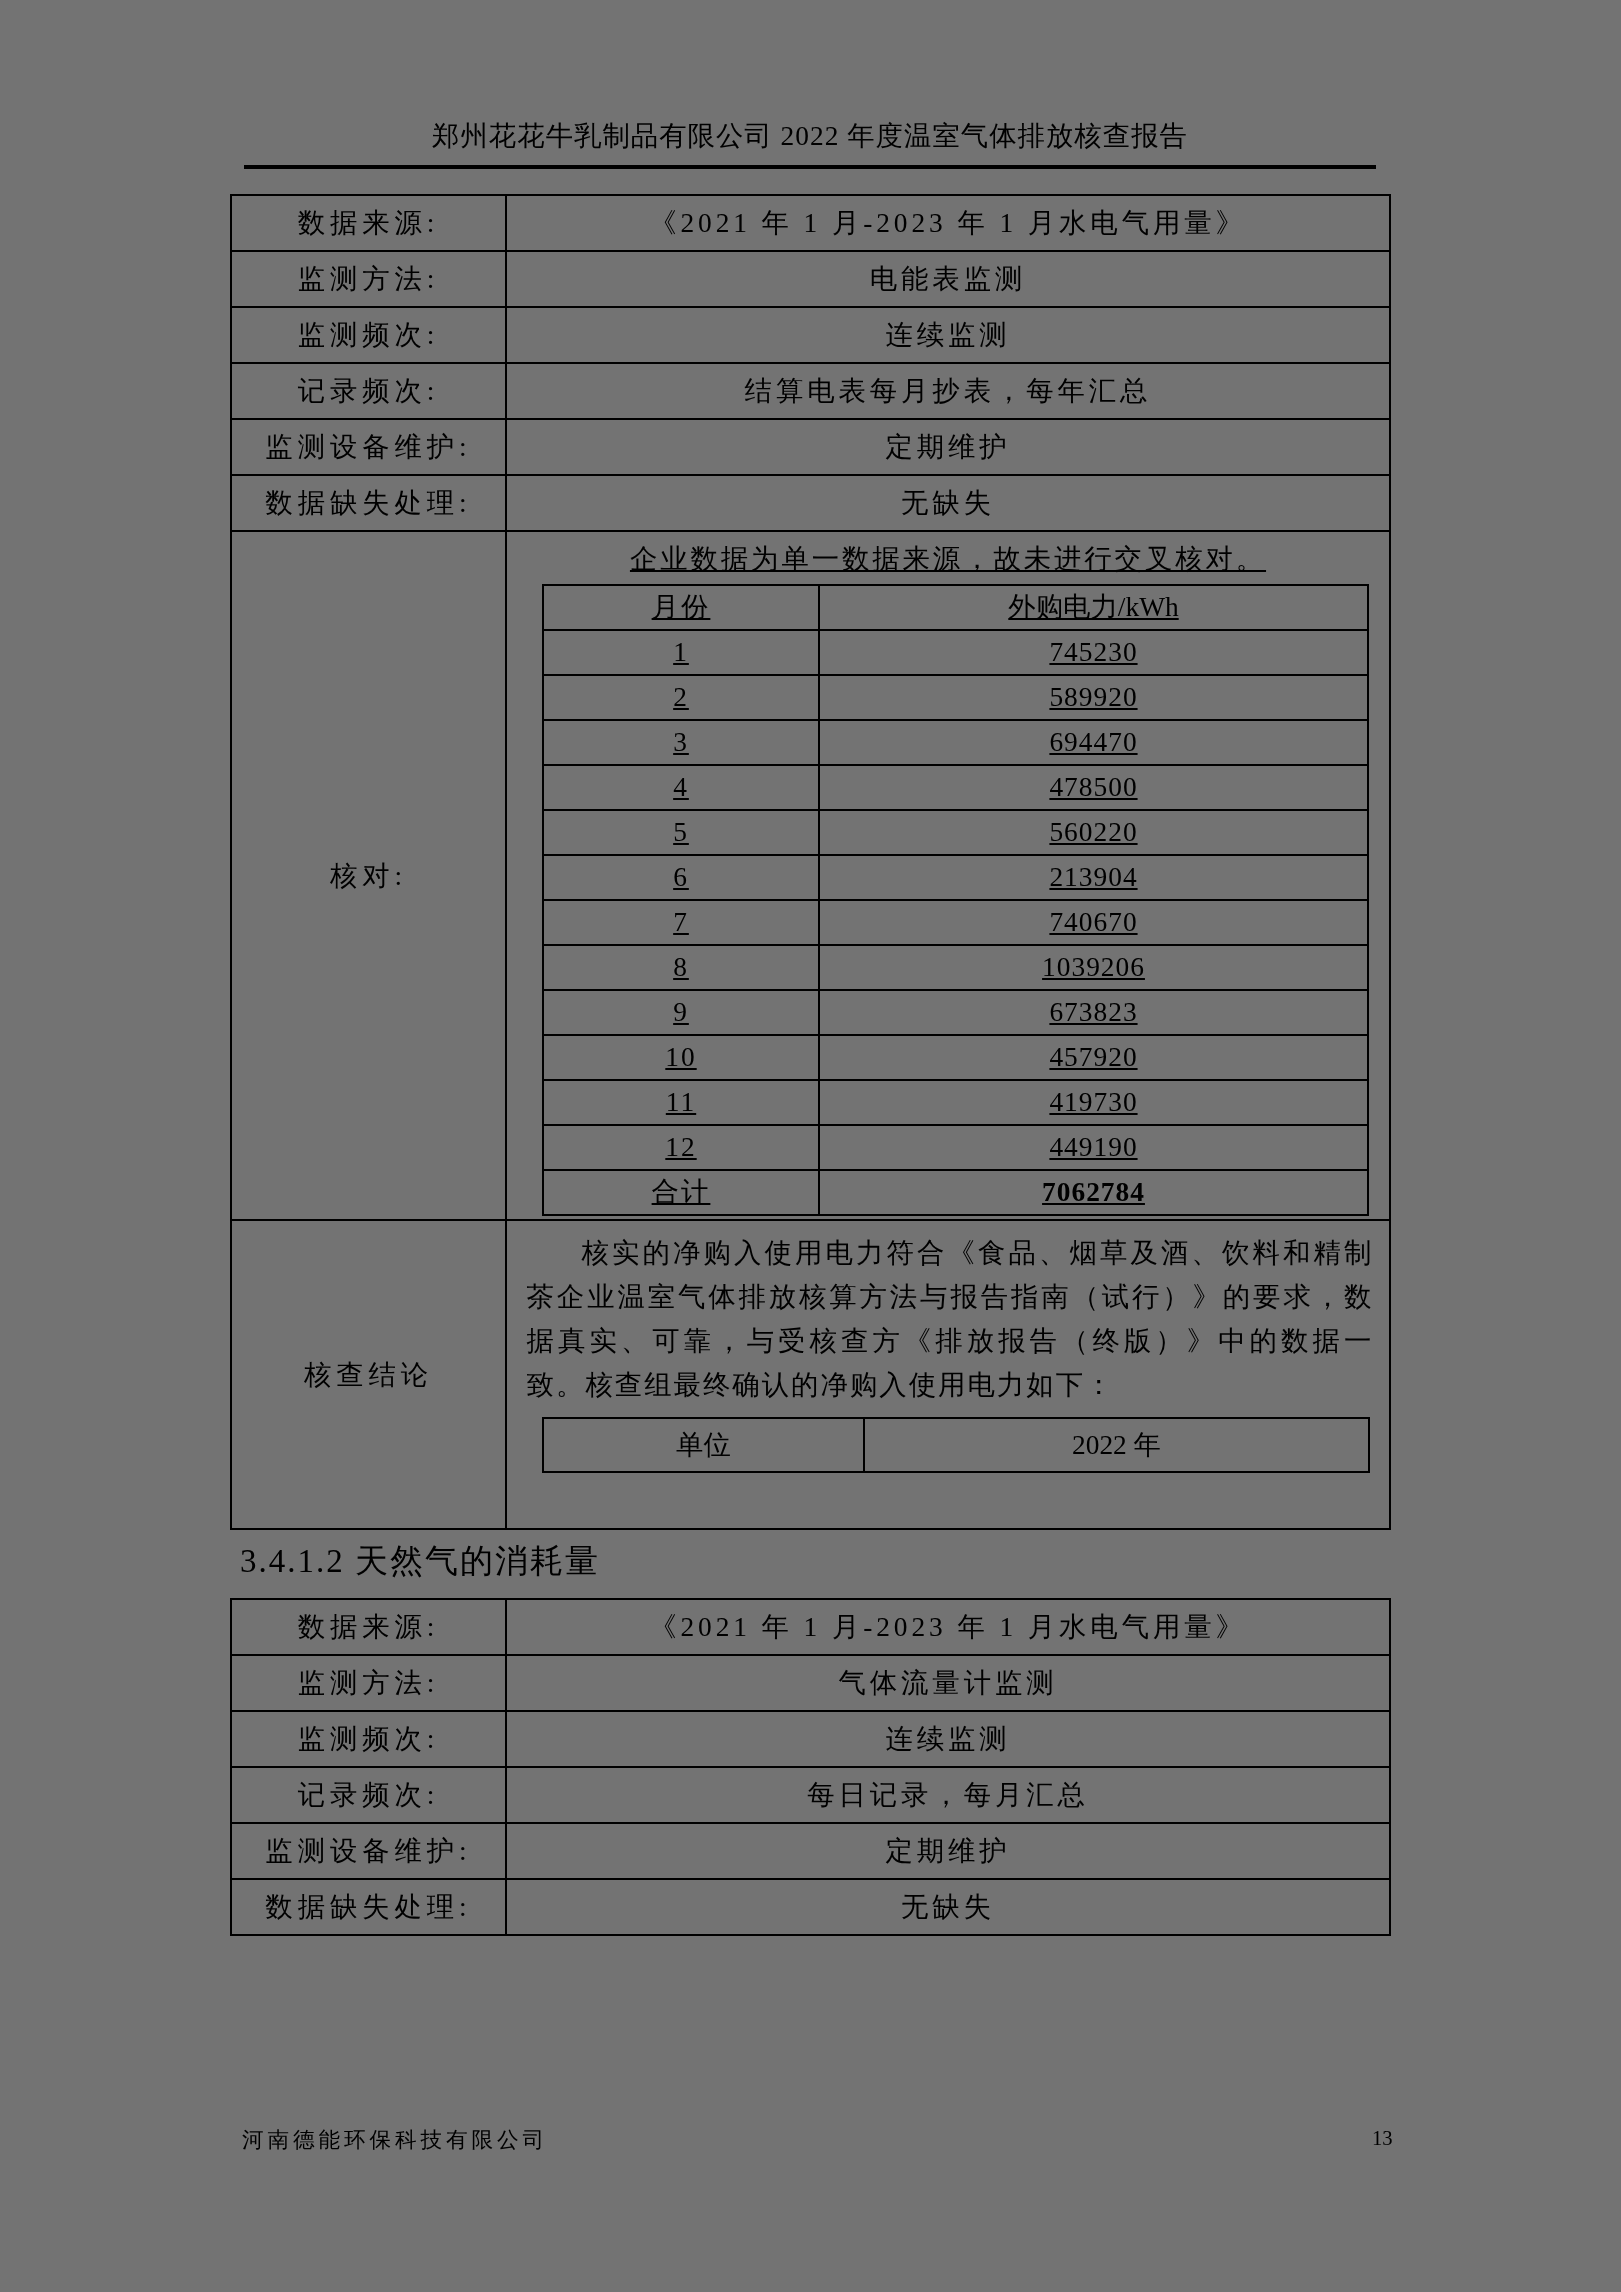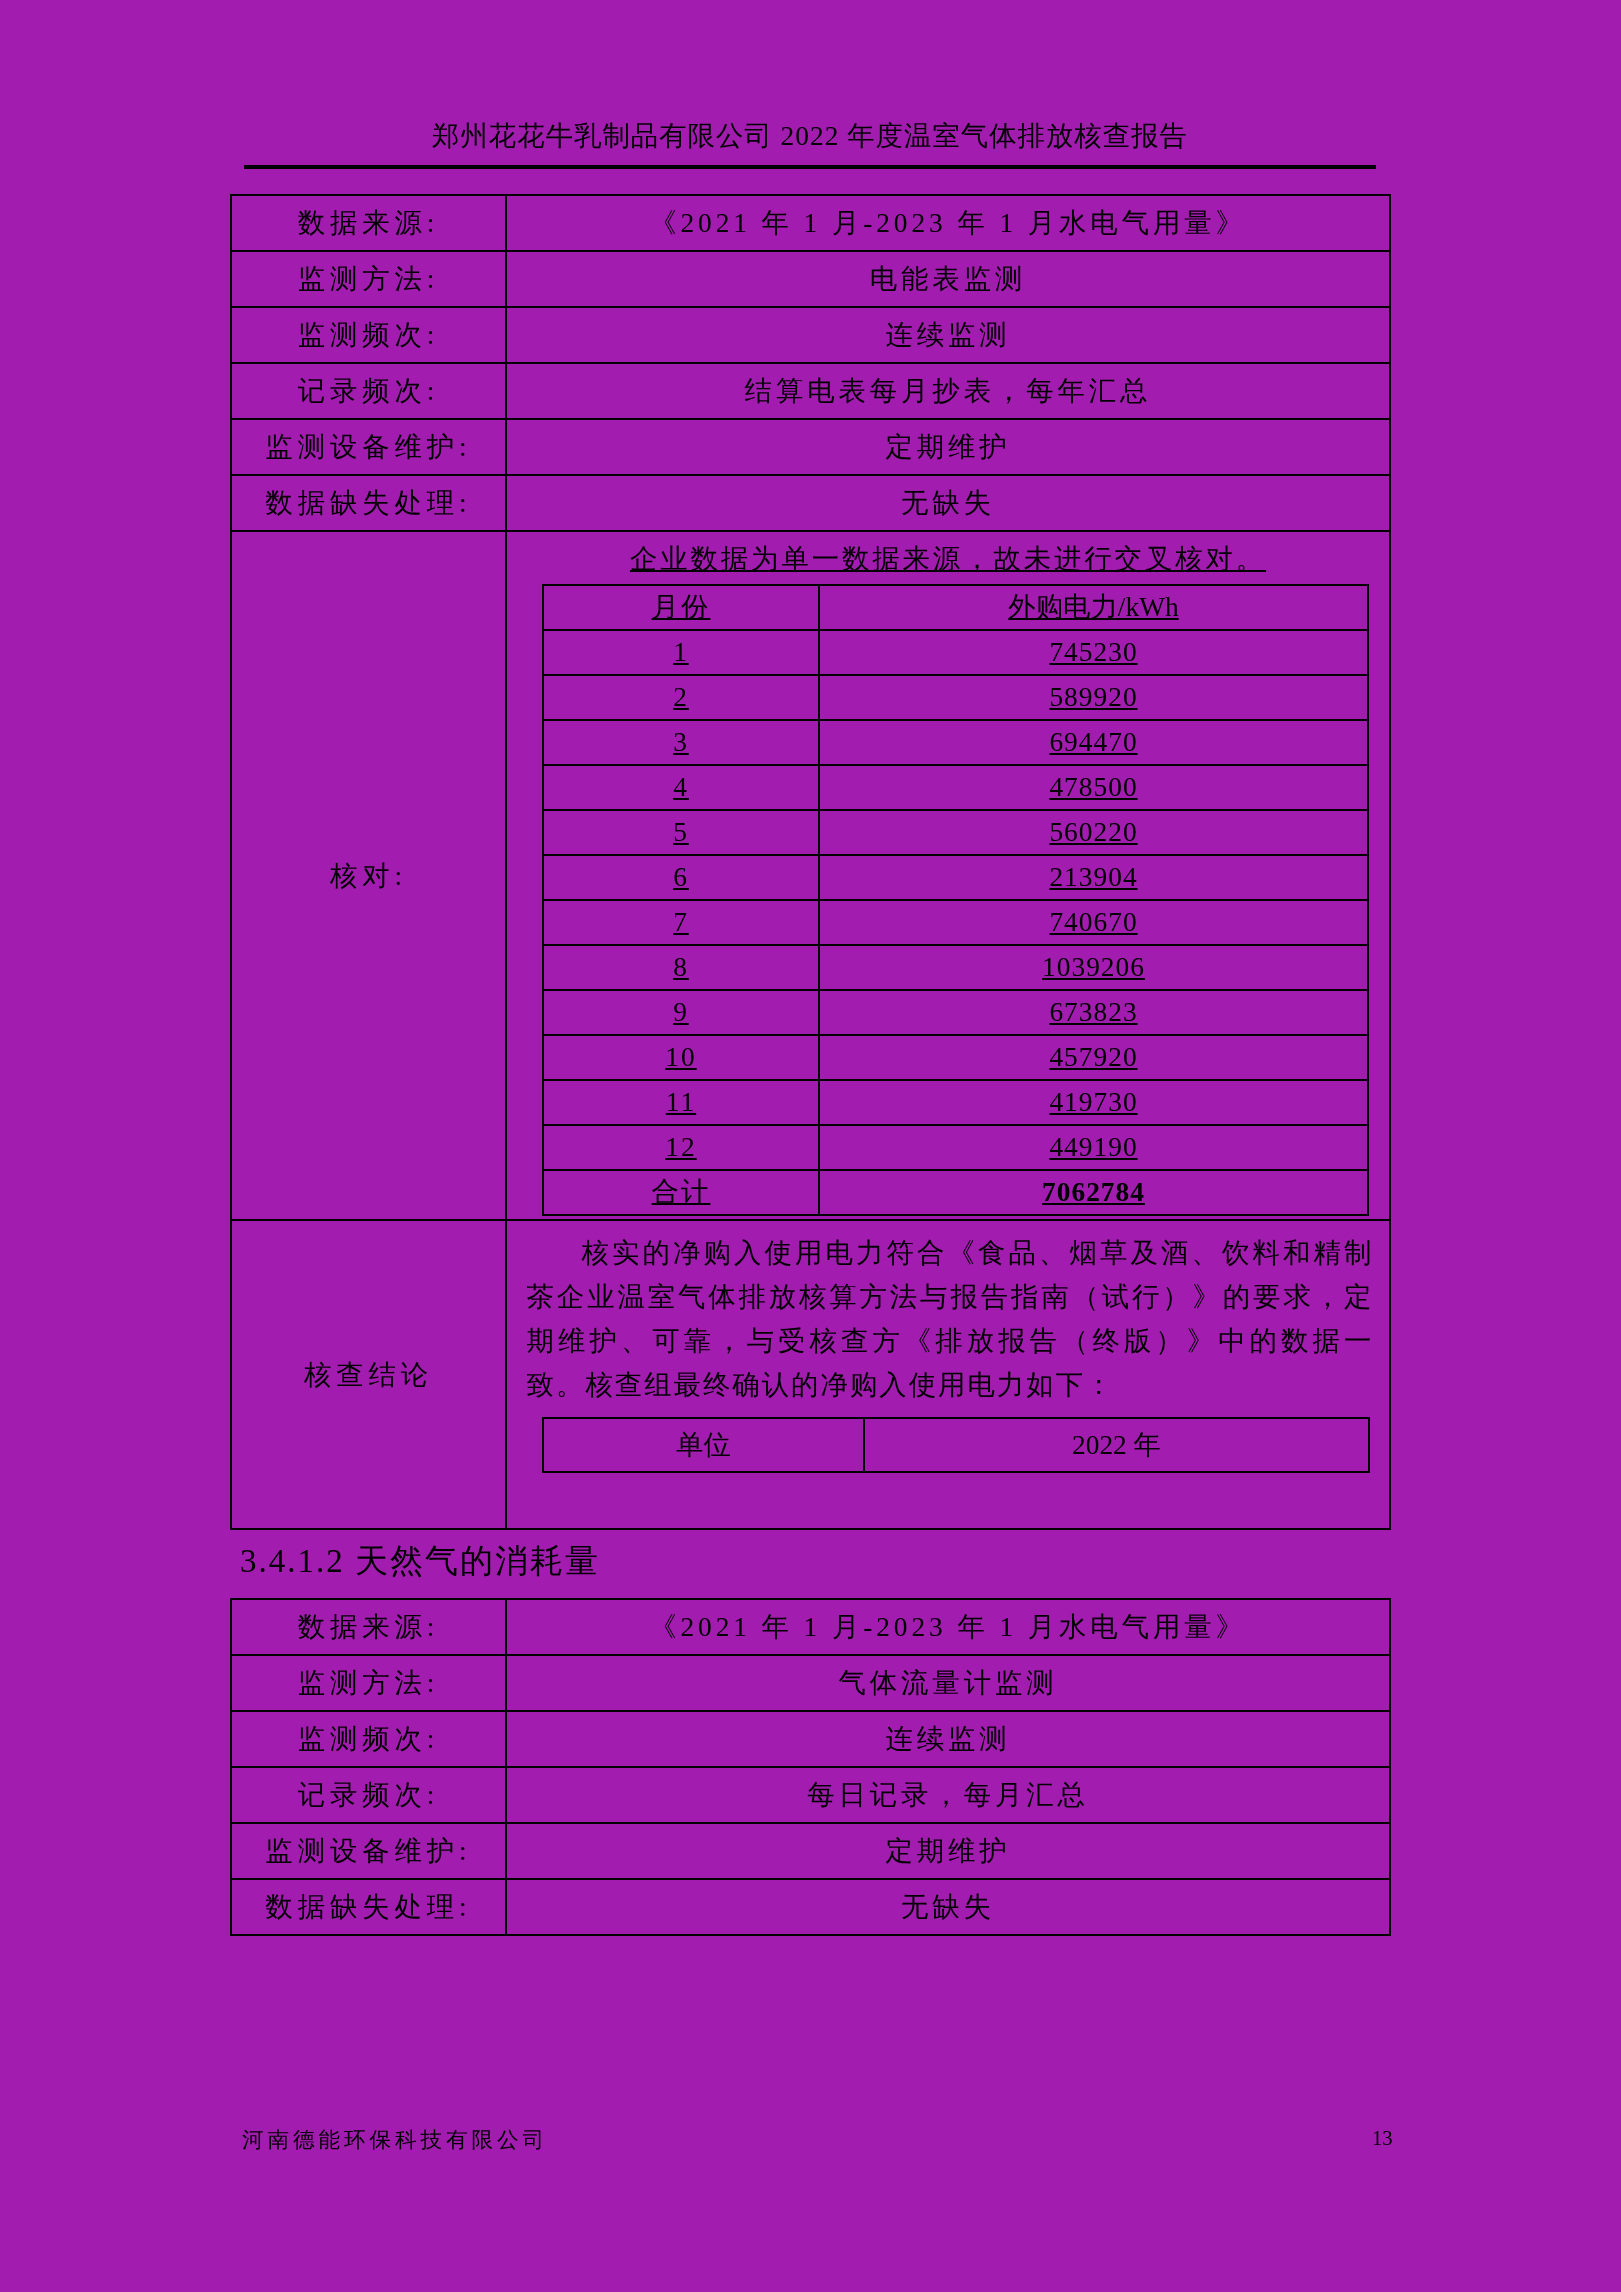--- a/index.html
+++ b/index.html
@@ -1,20 +1,20 @@
 <!DOCTYPE html>
 <html><head>
 <meta charset="utf-8">
 <style>
   * { margin:0; padding:0; box-sizing:border-box; }
   html,body { background:#e8e8e8; }
   .page {
     position:relative;
     width:1621px; height:2293px;
-    background:#a21caf;
+    background:#737373;
     font-family:"Liberation Serif","DejaVu Serif",serif;
     color:#000;
     overflow:hidden;
     margin:0 auto;
   }
   .doc-title {
     position:absolute; top:118px; left:230px; width:1160px;
     text-align:center; font-size:27.4px; letter-spacing:1px;
     white-space:nowrap;
   }
@@ -168,21 +168,21 @@
                 <td class="num-cell total-value">7062784</td>
               </tr>
             </tbody>
           </table>
         </td>
       </tr>
 
       <tr class="conclusion-row">
         <td class="label-cell">核查结论</td>
         <td class="conclusion-cell">
-          <div class="conclusion-text">核实的净购入使用电力符合《食品、烟草及酒、饮料和精制茶企业温室气体排放核算方法与报告指南（试行）》的要求，定期维护、可靠，与受核查方《排放报告（终版）》中的数据一致。核查组最终确认的净购入使用电力如下：</div>
+          <div class="conclusion-text">核实的净购入使用电力符合《食品、烟草及酒、饮料和精制茶企业温室气体排放核算方法与报告指南（试行）》的要求，数据真实、可靠，与受核查方《排放报告（终版）》中的数据一致。核查组最终确认的净购入使用电力如下：</div>
           <table class="nested summary-table">
             <colgroup>
                 <col style="width:321px">
                 <col style="width:505px">
               </colgroup>
             <tbody>
               <tr>
                 <td>单位</td>
                 <td>2022 年</td>
               </tr>

